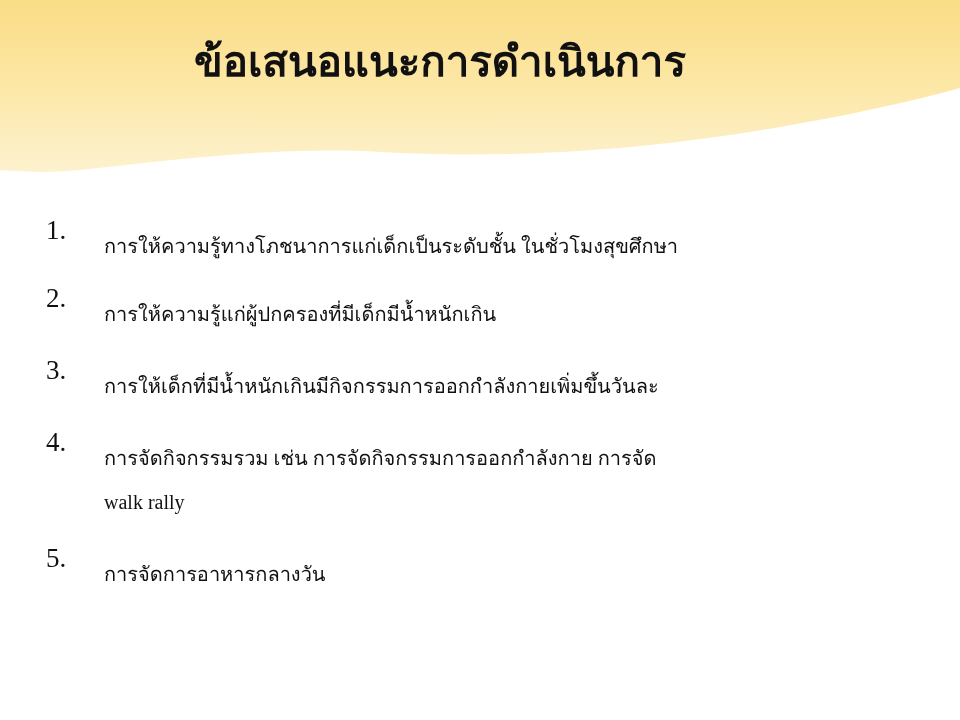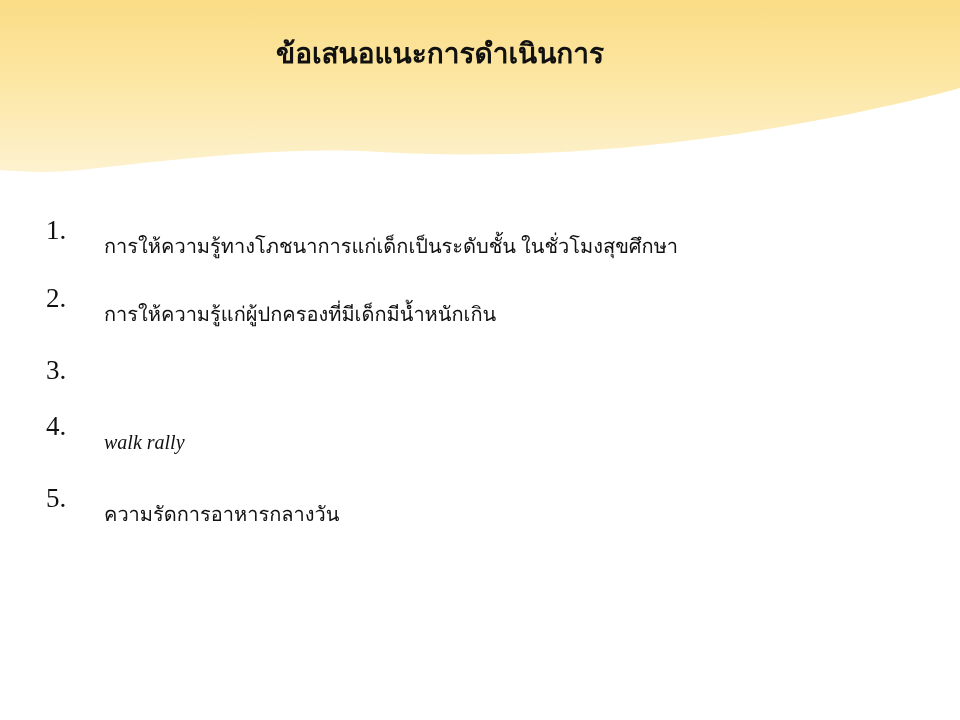--- a/index.html
+++ b/index.html
@@ -37,21 +37,21 @@
     height: 200px;
   }
 
   
   #title {
     position: absolute;
     left: 0;
     top: 38px;
     width: 880px;
     text-align: center;
-    font-size: 28px;
+    font-size: 42px;
     font-weight: bold;
     color: #111111;
     letter-spacing: 0px;
     line-height: 1.15;
     font-family: "Liberation Serif", "DejaVu Serif", serif;
     white-space: nowrap;
   }
 
   
   #content {
@@ -79,21 +79,20 @@
     color: #111111;
     font-family: "Liberation Serif", "DejaVu Serif", serif;
     margin-top: 16px;
   }
   .item-line {
     display: block;
     white-space: nowrap;
   }
   .item-line.latin {
     font-family: "Liberation Serif", "DejaVu Serif", serif;
-    font-style: italic;
   }
 
   
   .item.i1 { margin-bottom: 8px; }
   .item.i2 { margin-bottom: 12px; }
   .item.i3 { margin-bottom: 12px; }
   .item.i4 { margin-bottom: 12px; }
   .item.i5 { margin-bottom: 0; }
 </style>
 </head>
@@ -132,31 +131,33 @@
     <div class="item i2">
       <div class="item-number">2.</div>
       <div class="item-body">
         <span class="item-line">การให้ความรู้แก่ผู้ปกครองที่มีเด็กมีน้ำหนักเกิน</span>
       </div>
     </div>
 
     <div class="item i3">
       <div class="item-number">3.</div>
       <div class="item-body">
+        <span class="item-line">การให้เด็กที่มีน้ำหนักเกินมีกิจกรรมการออกกำลังกายเพิ่มขึ้นวันละ</span>
       </div>
     </div>
 
     <div class="item i4">
       <div class="item-number">4.</div>
       <div class="item-body">
+        <span class="item-line">การจัดกิจกรรมรวม เช่น การจัดกิจกรรมการออกกำลังกาย การจัด</span>
         <span class="item-line latin">walk rally</span>
       </div>
     </div>
 
     <div class="item i5">
       <div class="item-number">5.</div>
       <div class="item-body">
-        <span class="item-line">ความรัดการอาหารกลางวัน</span>
+        <span class="item-line">การจัดการอาหารกลางวัน</span>
       </div>
     </div>
 
   </div>
 </div>
 
 </body></html>

